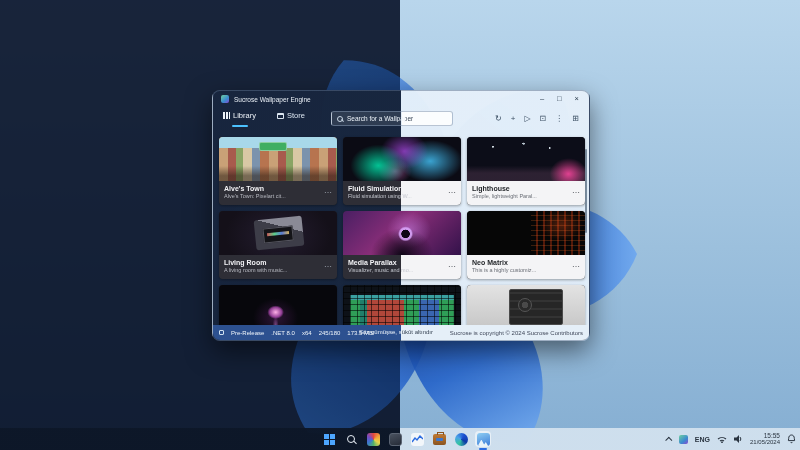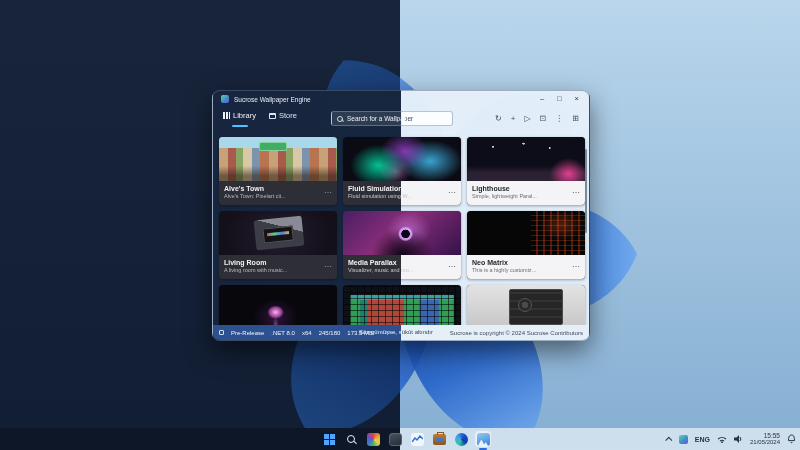--- a/index.html
+++ b/index.html
@@ -52,21 +52,21 @@
             border:1px solid rgba(90,110,140,.5); }
   .titlebar { position:absolute; left:0; top:0; width:100%; height:16px; display:flex; align-items:center; padding:0 8px; }
   .app-ic { width:8px; height:8px; border-radius:2px; background:linear-gradient(140deg,#6fd0a0,#3a8ad0 60%,#8a4ad0); margin-right:5px; }
   .app-title { font-size:6.5px; color:#e8eef5; }
   .win-controls { position:absolute; right:10px; top:2px; display:flex; gap:13px; }
   .win-controls span { font-size:7.5px; color:#2b3b4c; line-height:12px; }
 
   .toolbar { position:absolute; left:0; top:16px; width:100%; height:24px; }
   .tab { position:absolute; top:4px; display:flex; align-items:center; gap:3px; color:#eef3f9; font-size:7.5px; }
   .tab-lib { left:10px; }
-  .tab-store { left:56px; color:#dbe5f0; }
+  .tab-store { left:64px; color:#dbe5f0; }
   .tab-underline { position:absolute; left:19px; top:18px; width:16px; height:2px; border-radius:1px; background:#4cc2ff; }
   .ic-books { width:7px; height:7px; background:linear-gradient(90deg,#eef3f9 0 2px,transparent 2px 3px,#eef3f9 3px 5px,transparent 5px 6px,#eef3f9 6px 7px); }
   .ic-shop { width:7px; height:6px; border:1px solid #dbe5f0; border-top:2px solid #dbe5f0; border-radius:1px; }
   .searchbox { position:absolute; left:118px; top:4px; width:122px; height:15px; border-radius:3px;
                border:1px solid rgba(130,150,175,.55);
                background:linear-gradient(90deg, rgba(255,255,255,.10) 0 70px, #fbfdfe 70px);
                display:flex; align-items:center; padding:0 5px; gap:4px; }
   .ic-search { width:6px; height:6px; border:1.1px solid #c9d6e4; border-radius:50%; position:relative; flex:none; }
   .ic-search::after { content:""; position:absolute; width:3px; height:1.1px; background:#c9d6e4; transform:rotate(45deg); right:-2px; bottom:-1px; }
   .dual { position:relative; font-size:6.5px; white-space:nowrap; }

